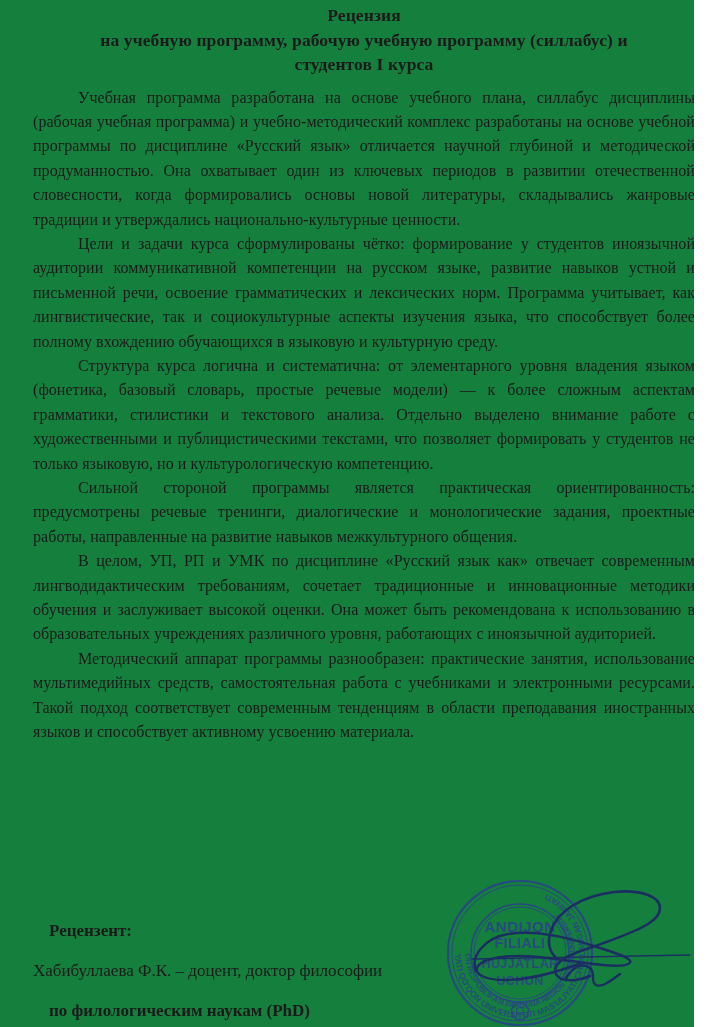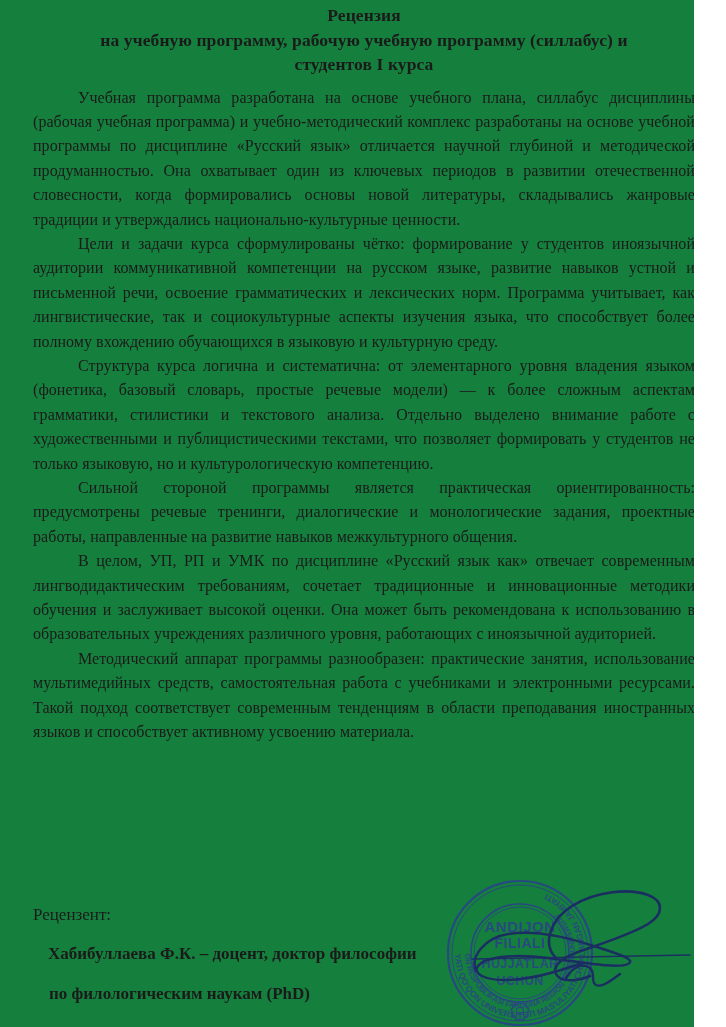--- a/index.html
+++ b/index.html
@@ -51,26 +51,26 @@
   }
   .signature-block {
     position: absolute;
     left: 33px;
     top: 903px;
     width: 430px;
     font-size: 17px;
     line-height: 24px;
   }
   .signature-block .sig-role {
+    font-weight: bold;
+    margin: 16px;
+  }
+  .signature-block .sig-name {
     font-weight: normal;
     margin: 0;
-  }
-  .signature-block .sig-name {
-    font-weight: bold;
-    margin: 15px;
   }
   .signature-block .sig-degree {
     font-weight: bold;
     margin: 16px;
   }
   .stamp-layer {
     position: absolute;
     left: 0;
     top: 0;
     width: 726px;

